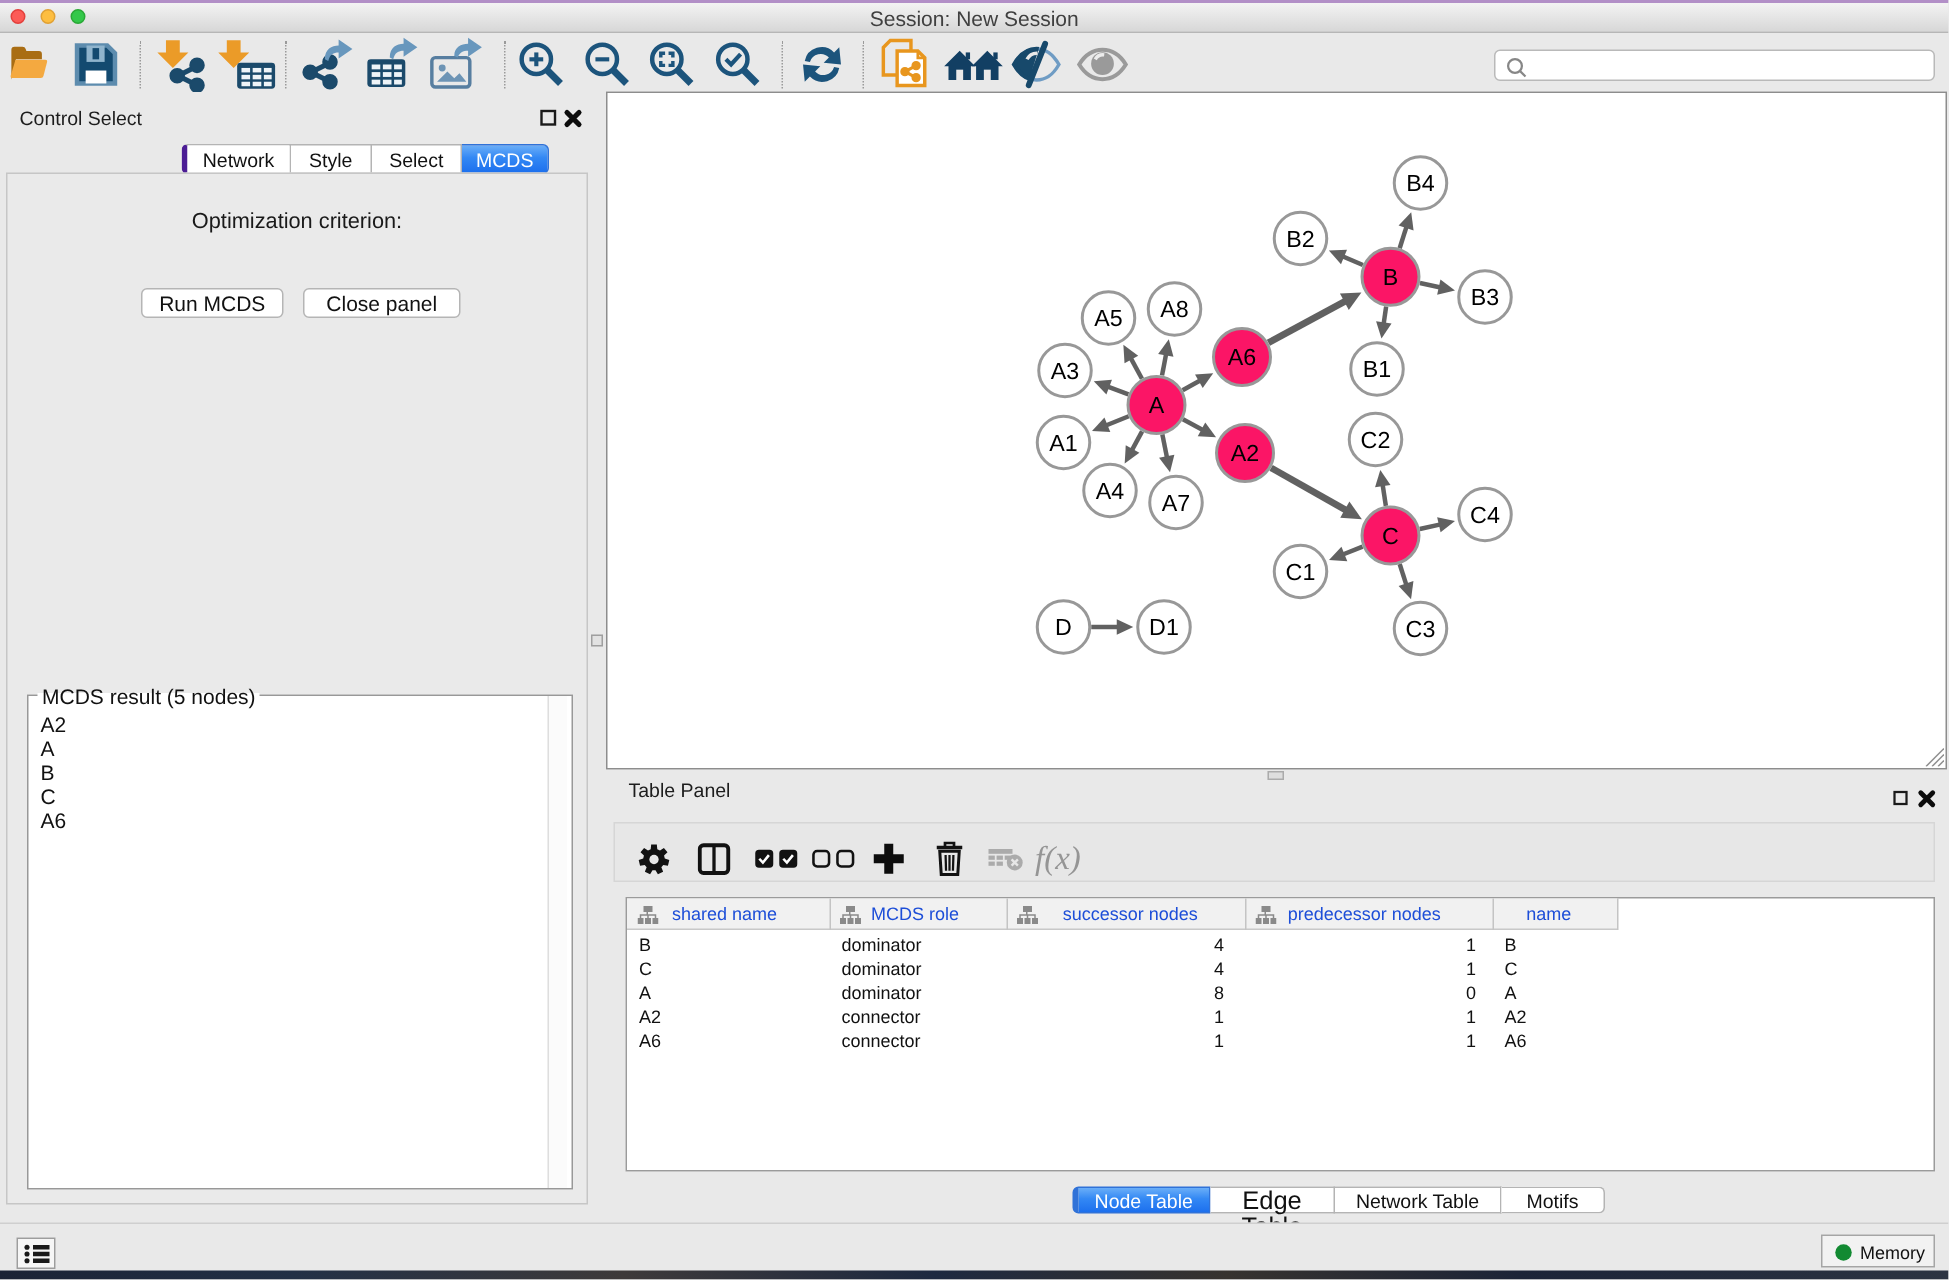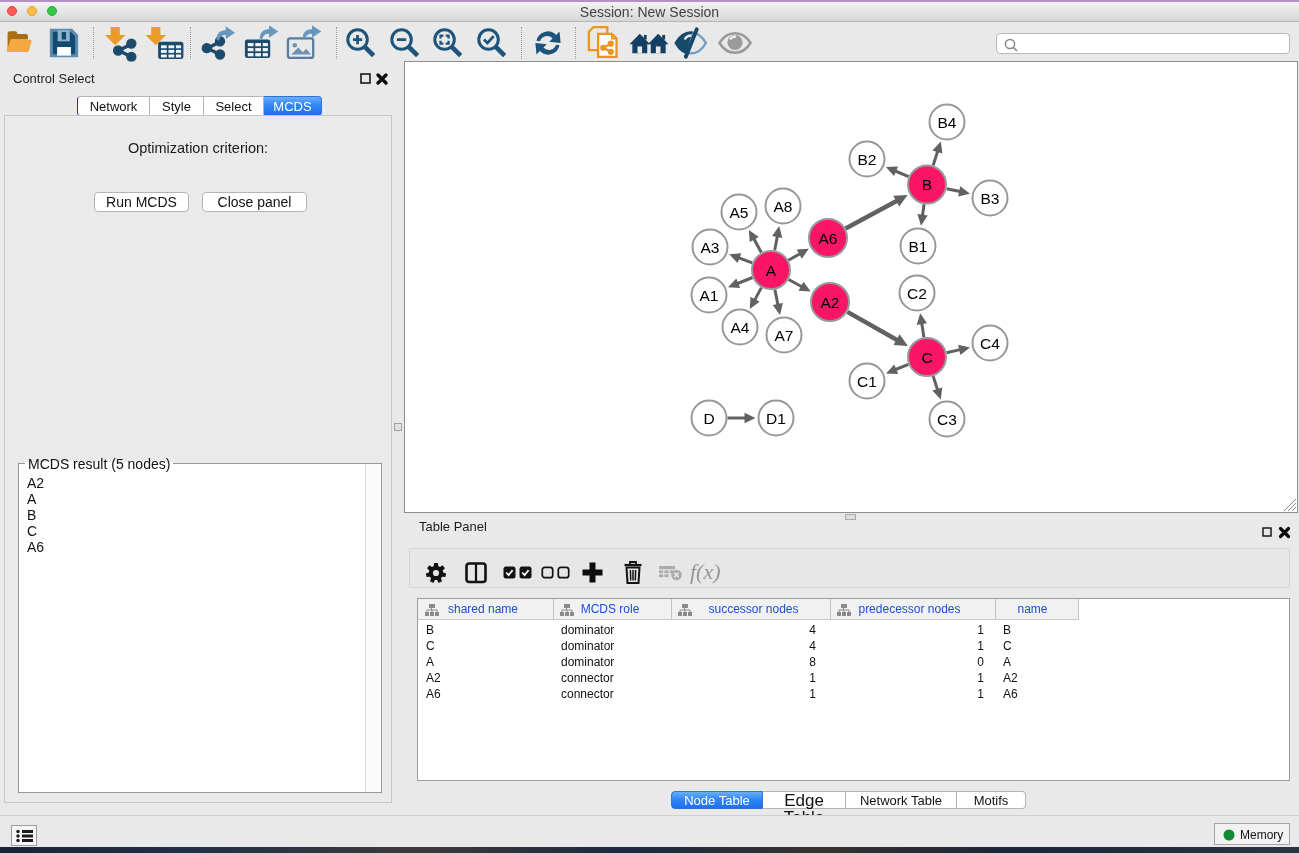--- a/index.html
+++ b/index.html
@@ -19,21 +19,21 @@
 .ticon { position:absolute; top:0; transform:scale(1.15); }
 #searchbox { left:996px; top:10px; width:294px; height:21px; background:#fff; border:1px solid #b9b9b9; border-radius:4px; }
 
 #cpanel { left:0; top:63px; width:405px; height:754px; }
 #cpanel .ptitle { position:absolute; left:13px; top:8px; font-size:13px; color:#1d1d1d; }
 .winbtn { position:absolute; top:10px; }
 
 .tabrow { position:absolute; display:flex; }
 .tab { height:20px; background:#ffffff; border:1px solid #b4b4b4; border-left:none;
   font-size:13px; color:#111; text-align:center; line-height:19px; }
-.tab.first { border-left:1px solid #4c1d95; border-radius:4px 0 0 4px; }
+.tab.first { border-left:4px solid #4c1d95; border-radius:4px 0 0 4px;margin-left:44px; }
 .tab.last { border-radius:0 4px 4px 0; }
 .tab.sel { background:linear-gradient(#6aaef8,#3388f4 45%,#1d70ee); color:#fff; border-color:#3072d8; }
 
 #cpcontent { left:4px; top:52px; width:388px; height:688px; border:1px solid #c6c6c6; background:#eaeaea; }
 #optlabel { position:absolute; left:0; top:24px; width:100%; text-align:center; font-size:14.5px; color:#1a1a1a; }
 #dropdown { position:absolute; left:38px; top:43px; width:312px; height:21px; background:#fff;
   border:1px solid #b5b5b5; border-radius:4px; font-size:14px; color:#111; line-height:19px; padding-left:12px; }
 #spinner { position:absolute; right:0px; top:0px; width:18px; height:19px; border-radius:4px;
   background:linear-gradient(#6db0f9,#2f86f3 45%,#1a6eed); }
 .btn { position:absolute; height:20px; background:#fff; border:1px solid #b5b5b5; border-radius:4px;

